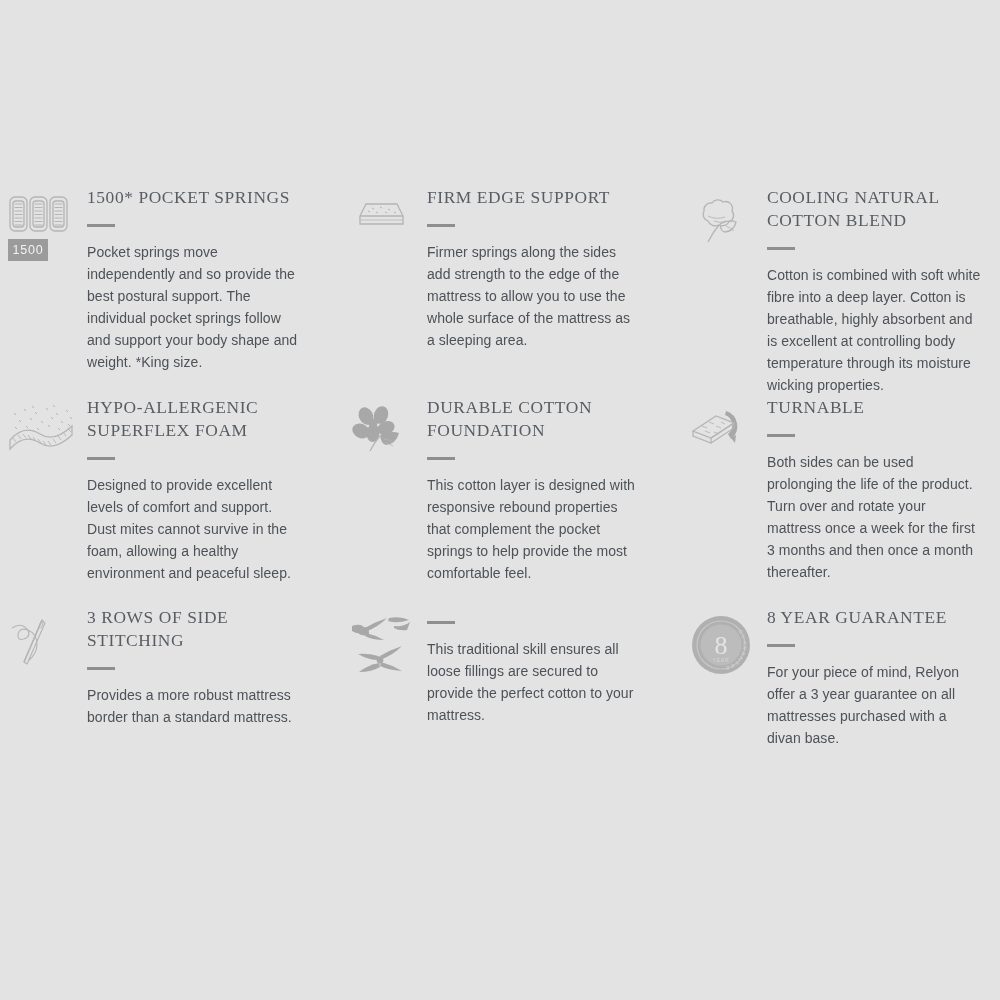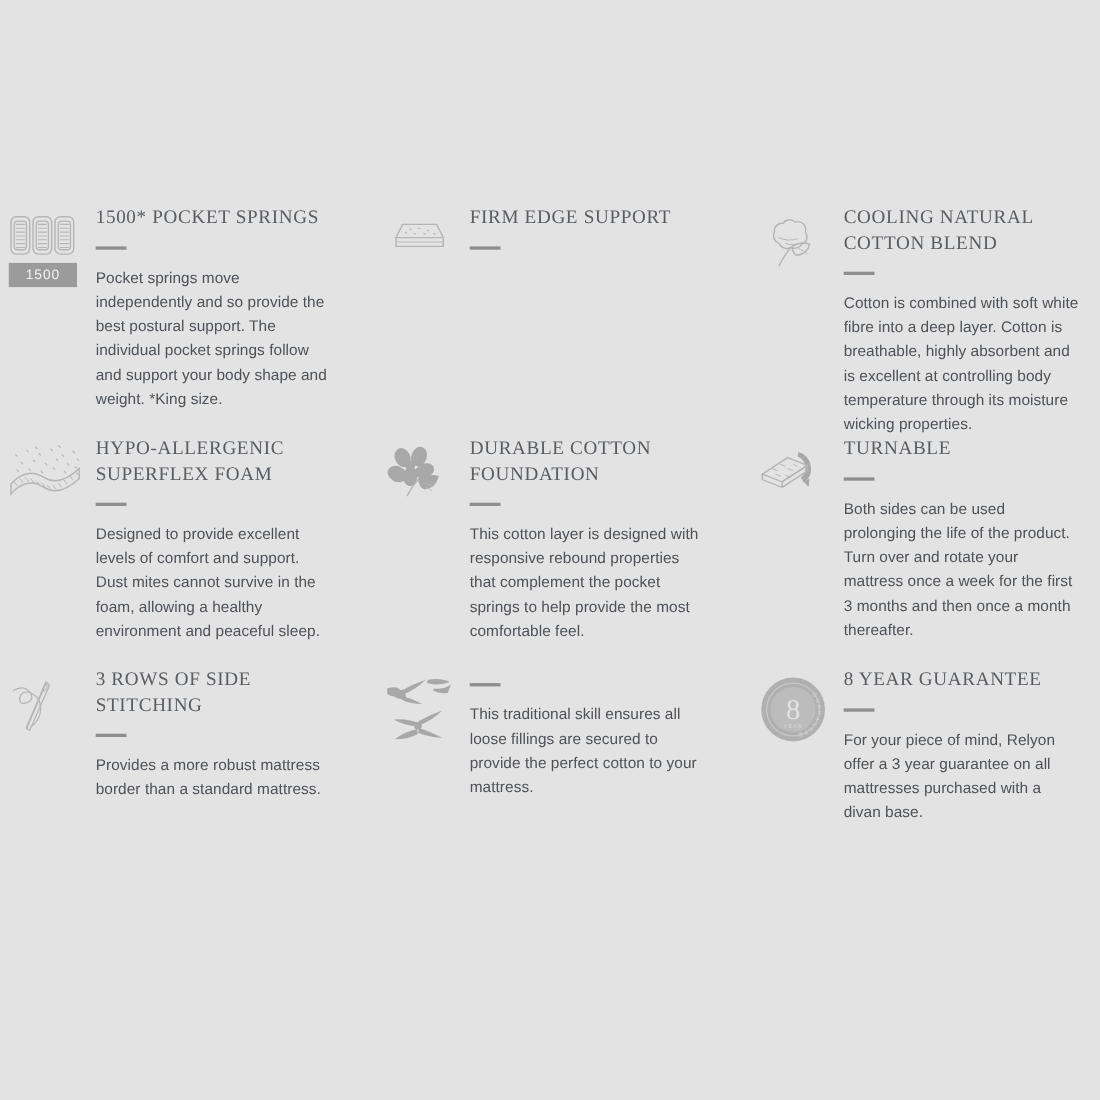--- a/index.html
+++ b/index.html
@@ -76,21 +76,21 @@
   .col-3 .feature-body { max-width: 214px; }
 
   
   .count-badge {
     margin-top: 5px;
     background: #9b9b9b;
     color: #f2f2f2;
     font-family: "Liberation Sans", sans-serif;
     font-size: 12.5px;
     letter-spacing: 0.8px;
-    width: 62px;
+    width: 40px;
     height: 22px;
     display: flex;
     align-items: center;
     justify-content: center;
   }
   svg { display: block; }
   .ic { stroke: #b5b5b5; fill: none; stroke-width: 1.3; }
   .ic-solid { fill: #a8a8a8; }
 </style>
 </head>
@@ -133,20 +133,21 @@
             <path d="M10 22 L10 30 L53 30 L53 22"></path>
             <path d="M10 26 L53 26" stroke-width="0.8"></path>
             <path d="M22 14 l2 1 M30 13 l2 1 M38 15 l2 1 M26 18 l2 1 M35 18 l2 1 M44 18 l2 1 M18 17 l2 1" stroke-width="1"></path>
           </g>
         </svg>
       </span>
     </div>
     <div class="text-slot">
       <h3 class="feature-title">FIRM EDGE SUPPORT</h3>
       <div class="divider"></div>
+      <p class="feature-body">Firmer springs along the sides add strength to the edge of the mattress to allow you to use the whole surface of the mattress as a sleeping area.</p>
     </div>
   </div>
 
   <div class="feature-cell col-3">
     <div class="icon-slot">
       <span>
         <svg width="56" height="52" viewBox="0 0 56 52">
           <g class="ic">
             <path d="M14 17 a7 7 0 0 1 8 -8 a7 7 0 0 1 11 -1 a7 7 0 0 1 9 9 a7 7 0 0 1 -3 11 a8 8 0 0 1 -10 3 a8 8 0 0 1 -11 -4 a7 7 0 0 1 -4 -10 Z"></path>
             <path d="M18 22 q8 4 17 1" stroke-width="0.9"></path>

